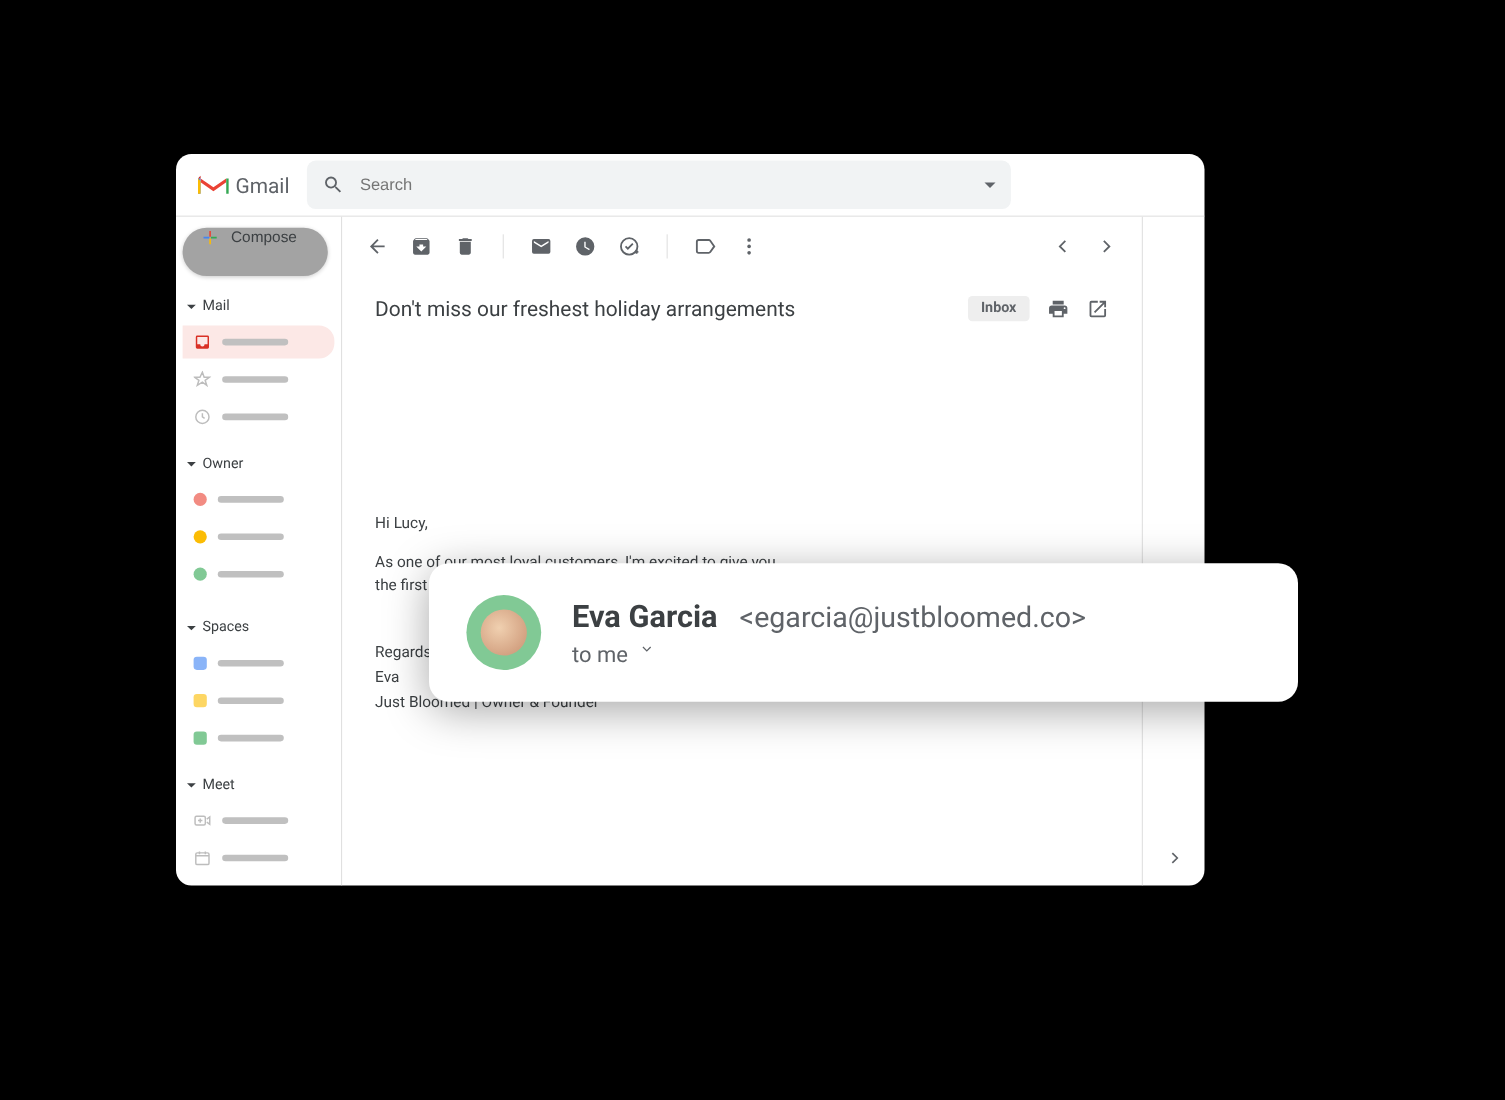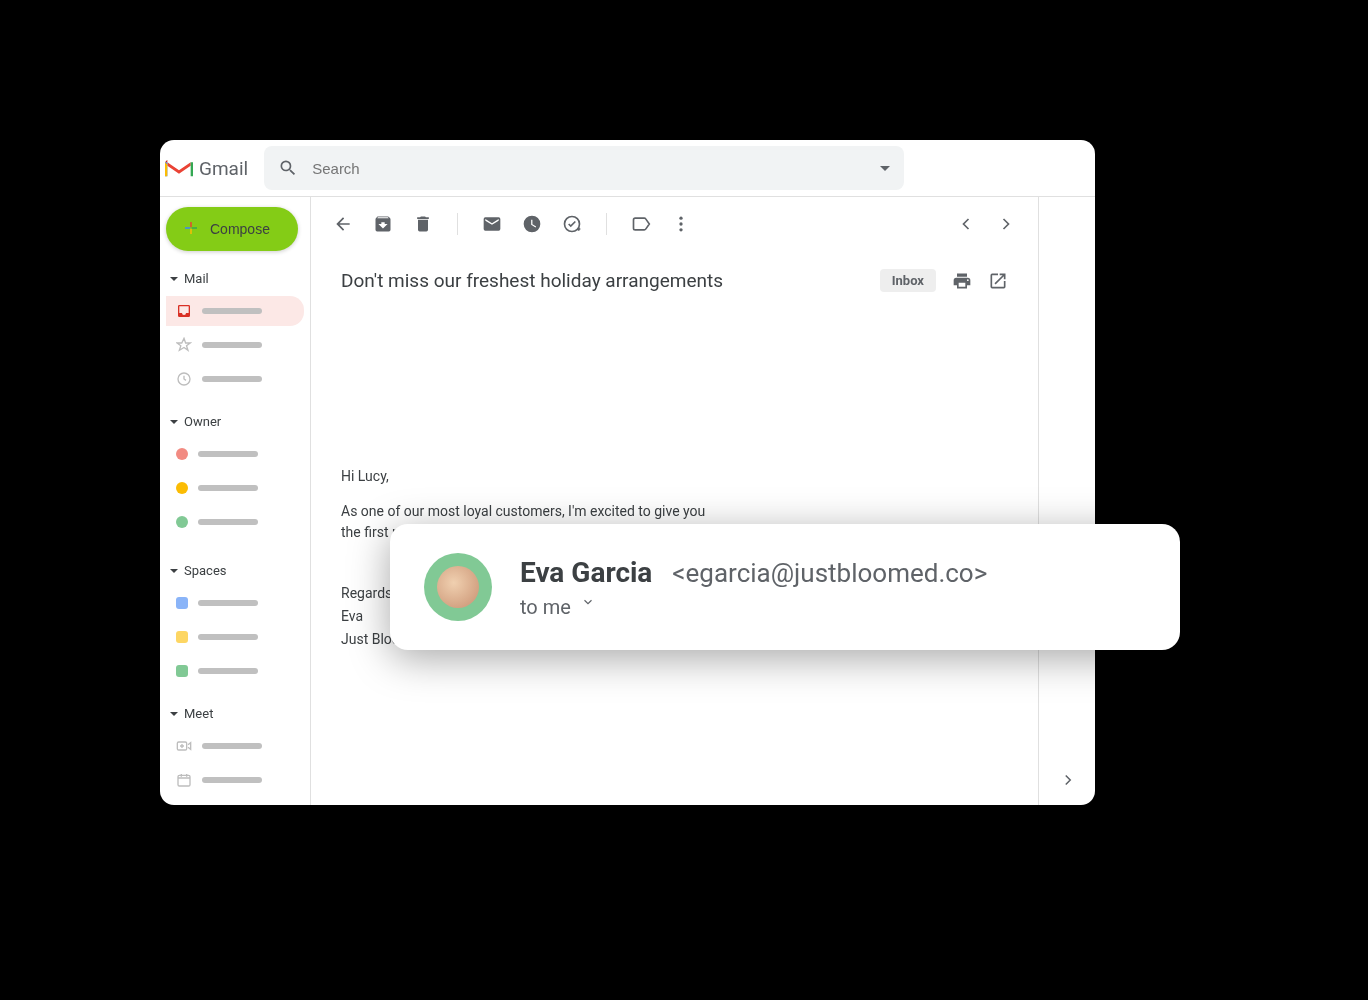--- a/index.html
+++ b/index.html
@@ -20,21 +20,21 @@
   border-radius: 14px;
   overflow: hidden;
   box-shadow: 0 8px 40px rgba(0,0,0,0.5);
   display: flex;
   flex-direction: column;
 }
 .header {
   height: 70px;
   display: flex;
   align-items: center;
-  padding: 0 5px;
+  padding: 0 20px;
   gap: 16px;
 }
 .gmail-logo {
   display: flex;
   align-items: center;
   gap: 6px;
 }
 .gmail-logo svg { width: 28px; height: 22px; }
 .gmail-text { font-size: 19px; color: #5f6368; }
 .search-bar {
@@ -63,27 +63,26 @@
   border-top: 1px solid #e0e0e0;
 }
 .sidebar {
   width: 150px;
   padding: 10px 6px;
   display: flex;
   flex-direction: column;
   gap: 4px;
 }
 .compose-btn {
-  background: #84cc16;
+  background: #a3a3a3;
   border: none;
   border-radius: 24px;
   height: 44px;
   width: 132px;
   display: flex;
-  align-items: center;
   gap: 10px;
   padding: 0 16px;
   box-shadow: 0 1px 4px rgba(0,0,0,0.2);
   cursor: pointer;
   margin-bottom: 10px;
 }
 .compose-text { color: #3c4043; font-size: 14px; font-weight: 500; }
 .section-header {
   display: flex;
   align-items: center;
@@ -156,21 +155,21 @@
 .rail-caret {
   position: absolute;
   bottom: 16px;
   right: 18px;
   width: 18px;
   height: 18px;
 }
 .floating-card {
   position: absolute;
   left: 390px;
-  top: 524px;
+  top: 512px;
   width: 790px;
   height: 126px;
   background: #fff;
   border-radius: 18px;
   box-shadow: 0 8px 40px rgba(0,0,0,0.35);
   display: flex;
   align-items: center;
   padding: 0 34px;
   gap: 28px;
 }

